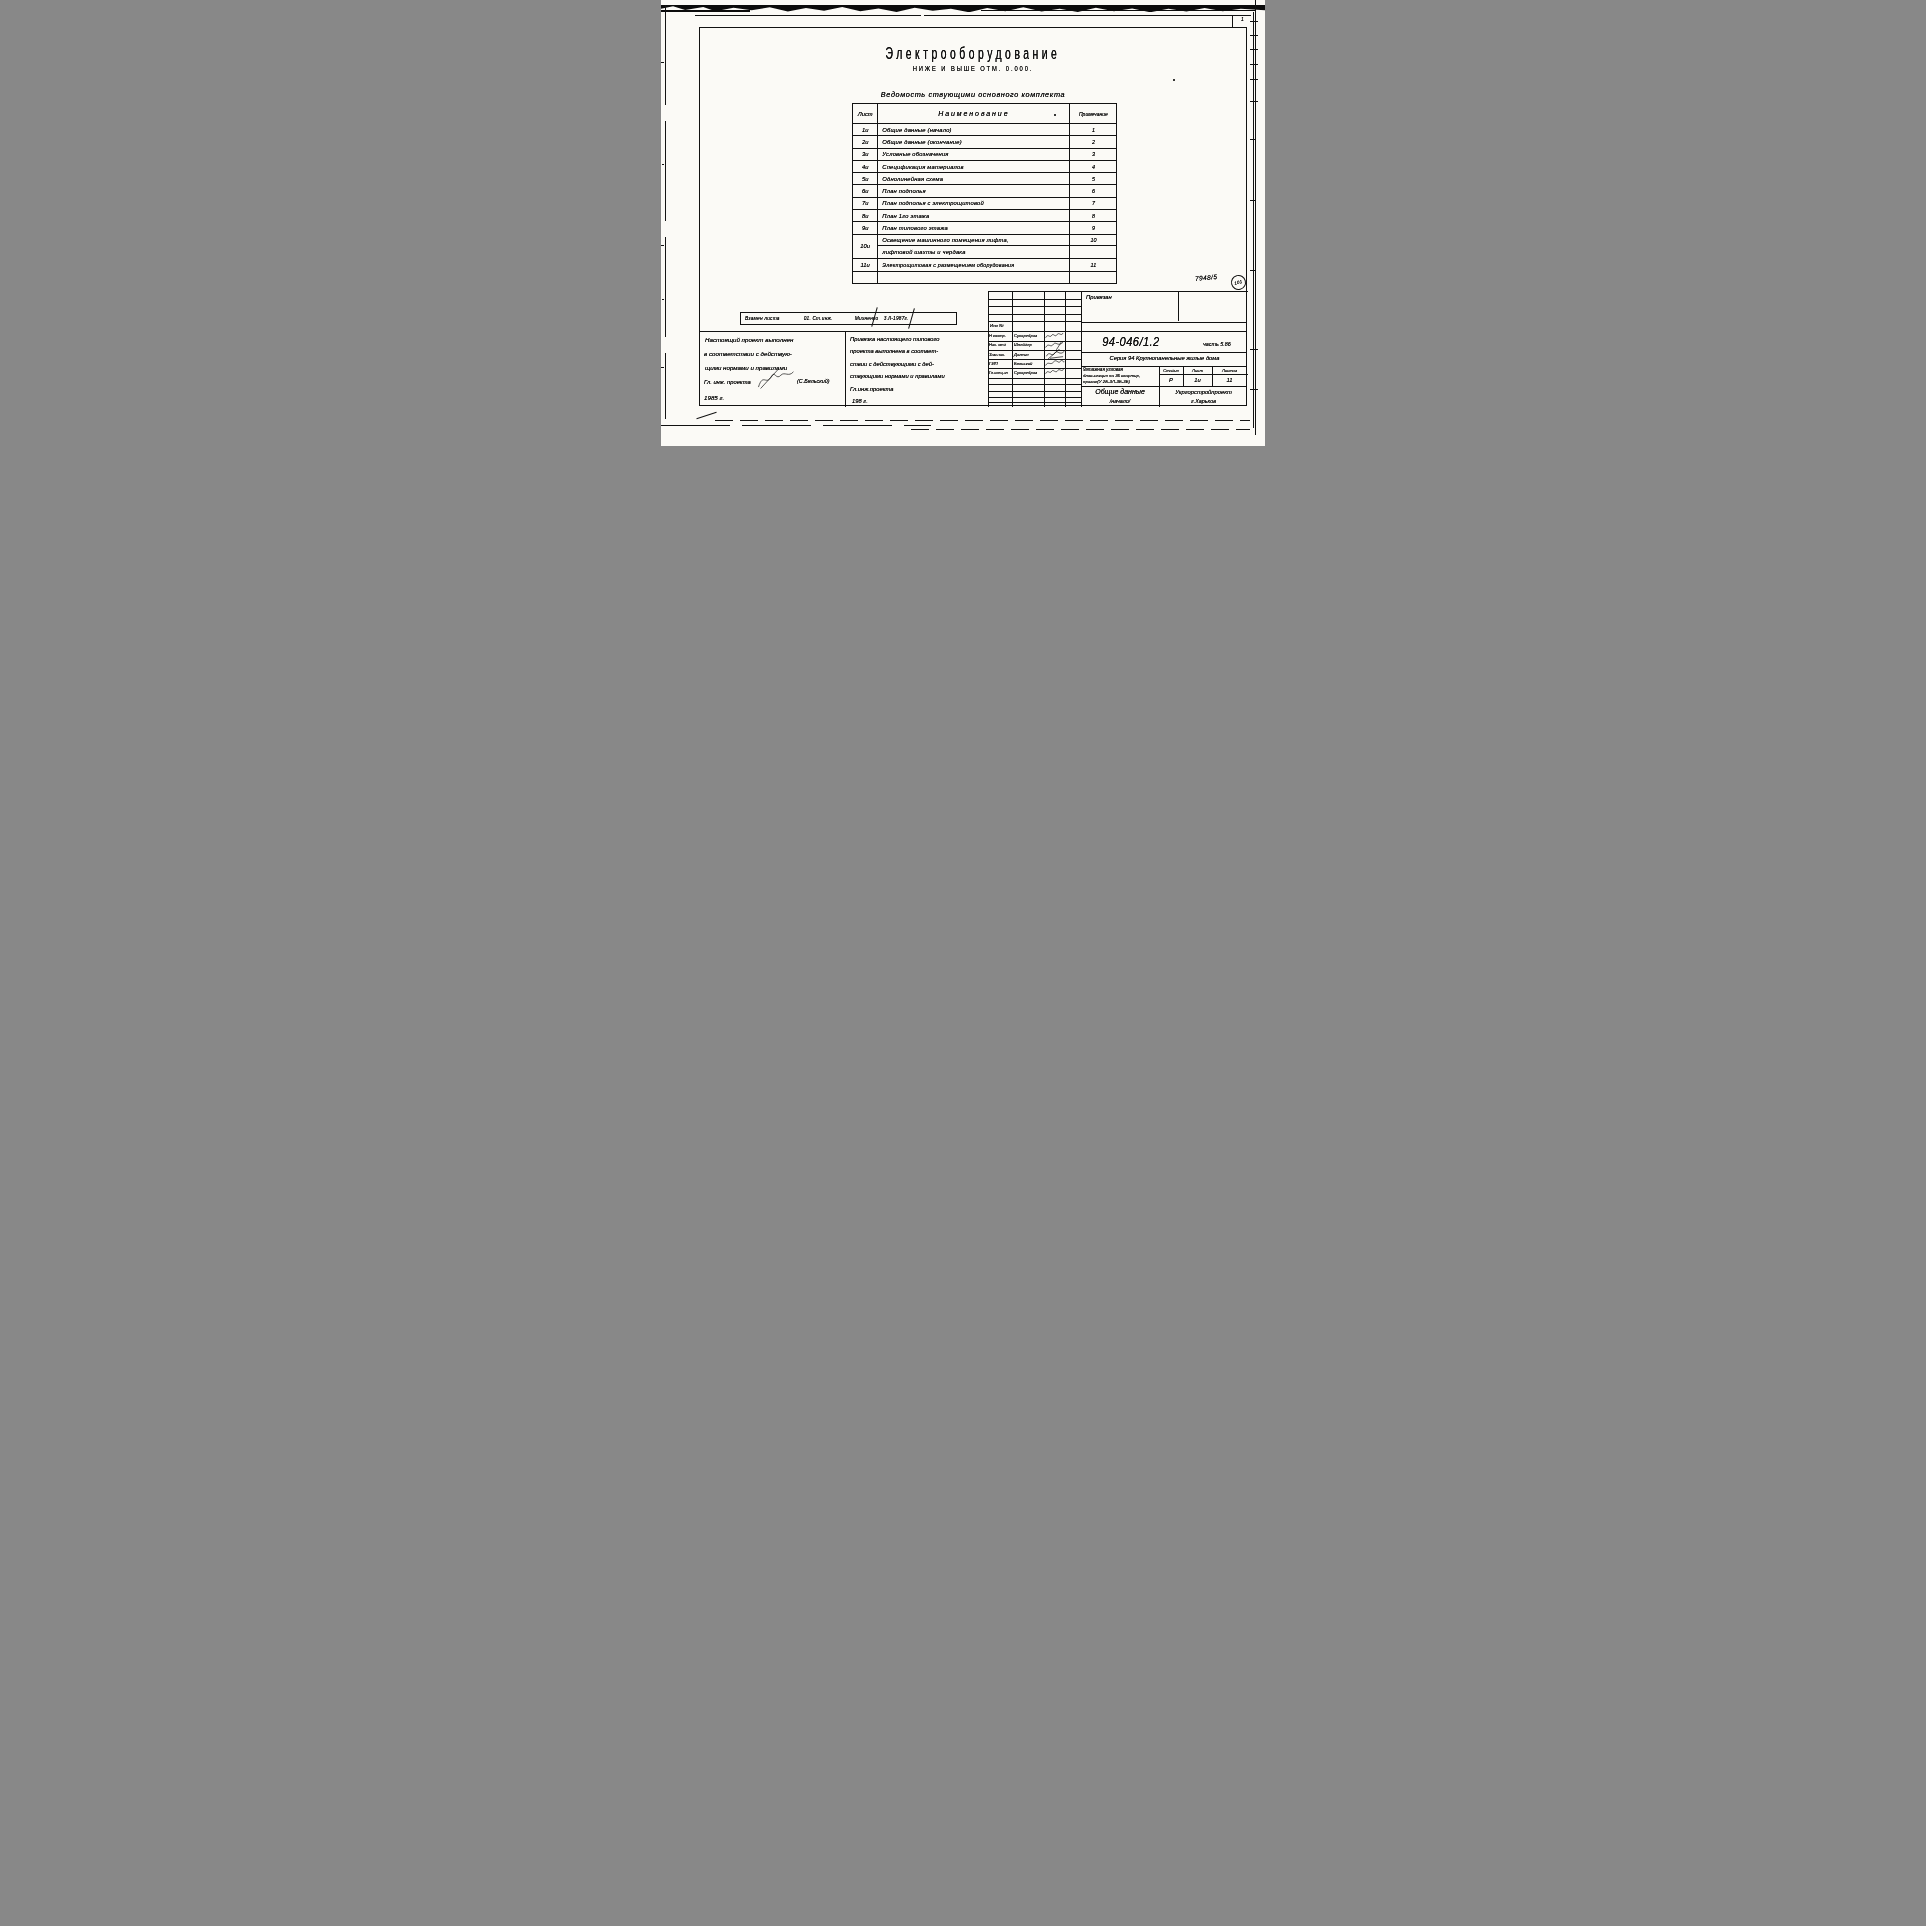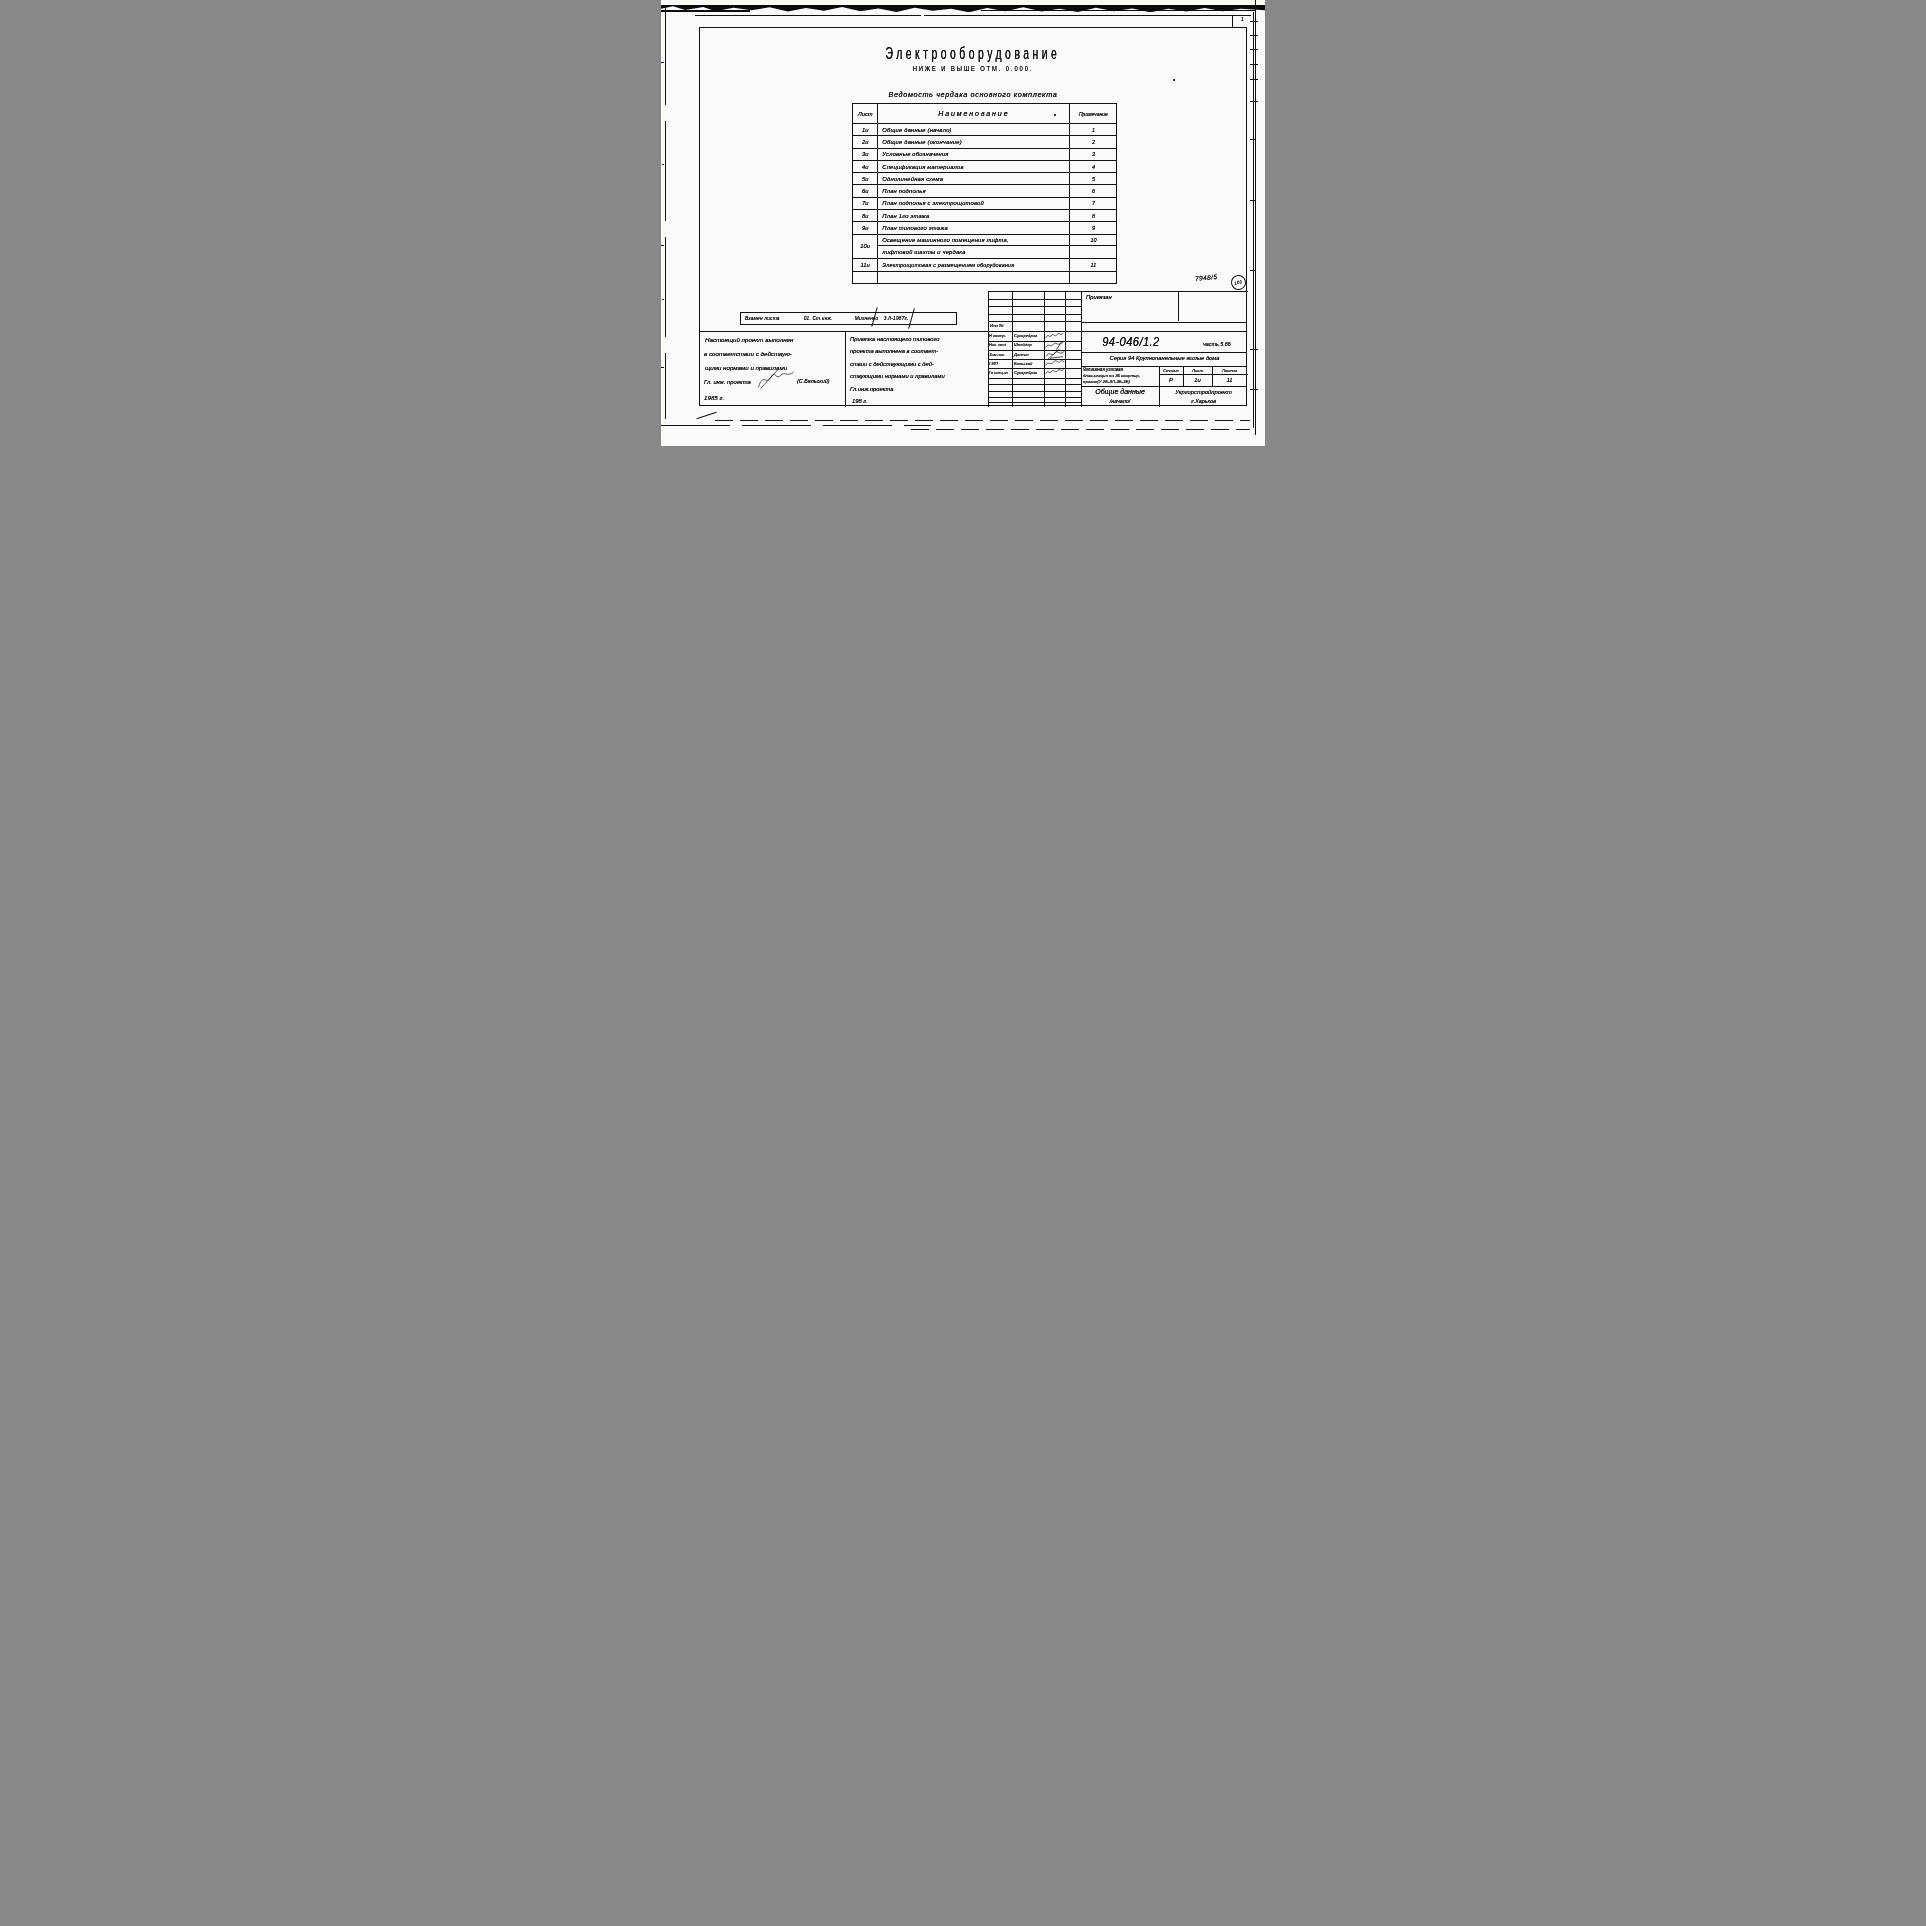--- a/index.html
+++ b/index.html
@@ -83,21 +83,21 @@
   <div class="abs" style="left:393px;top:114px;width:1.5px;height:1.5px;background:#111;border-radius:50%;"></div>
   <div class="abs" style="left:512px;top:79px;width:1.5px;height:1.5px;background:#111;border-radius:50%;"></div>
 
   <div class="vl" style="left:571px;top:14.6px;height:12.7px;"></div>
   <div class="tbtxt ctr" style="left:572px;top:16px;width:19px;font-size:5px;">1</div>
 
   <div class="main-frame"></div>
 
   <div class="abs ctr" style="left:154px;top:45px;width:316px;font-size:10.4px;letter-spacing:3.5px;transform:scaleY(1.55);transform-origin:50% 0;font-weight:500;text-shadow:0 0 0.2px #000;">Электрооборудование</div>
   <div class="abs ctr" style="left:154px;top:64px;width:316px;font-size:5.8px;letter-spacing:1.9px;transform:scaleY(1.35);transform-origin:50% 0;font-weight:500;text-shadow:0 0 0.2px #000;">НИЖЕ И ВЫШЕ ОТМ. 0.000.</div>
-  <div class="abs ctr hand" style="left:154px;top:90px;width:316px;font-size:7.3px;letter-spacing:0.6px;">Ведомость чердака основного комплекта</div>
+  <div class="abs ctr hand" style="left:154px;top:90px;width:316px;font-size:7.3px;letter-spacing:0.6px;">Ведомость ствующими основного комплекта</div>
 
   <div class="register">
     <div class="cell head h1">Лист</div>
     <div class="cell head h2">Наименование</div>
     <div class="cell head h3 lastcol">Примечание</div>
 
     <div class="cell sheetn">1и</div>
     <div class="cell namec">Общие данные (начало)</div>
     <div class="cell notec lastcol">1</div>
 

